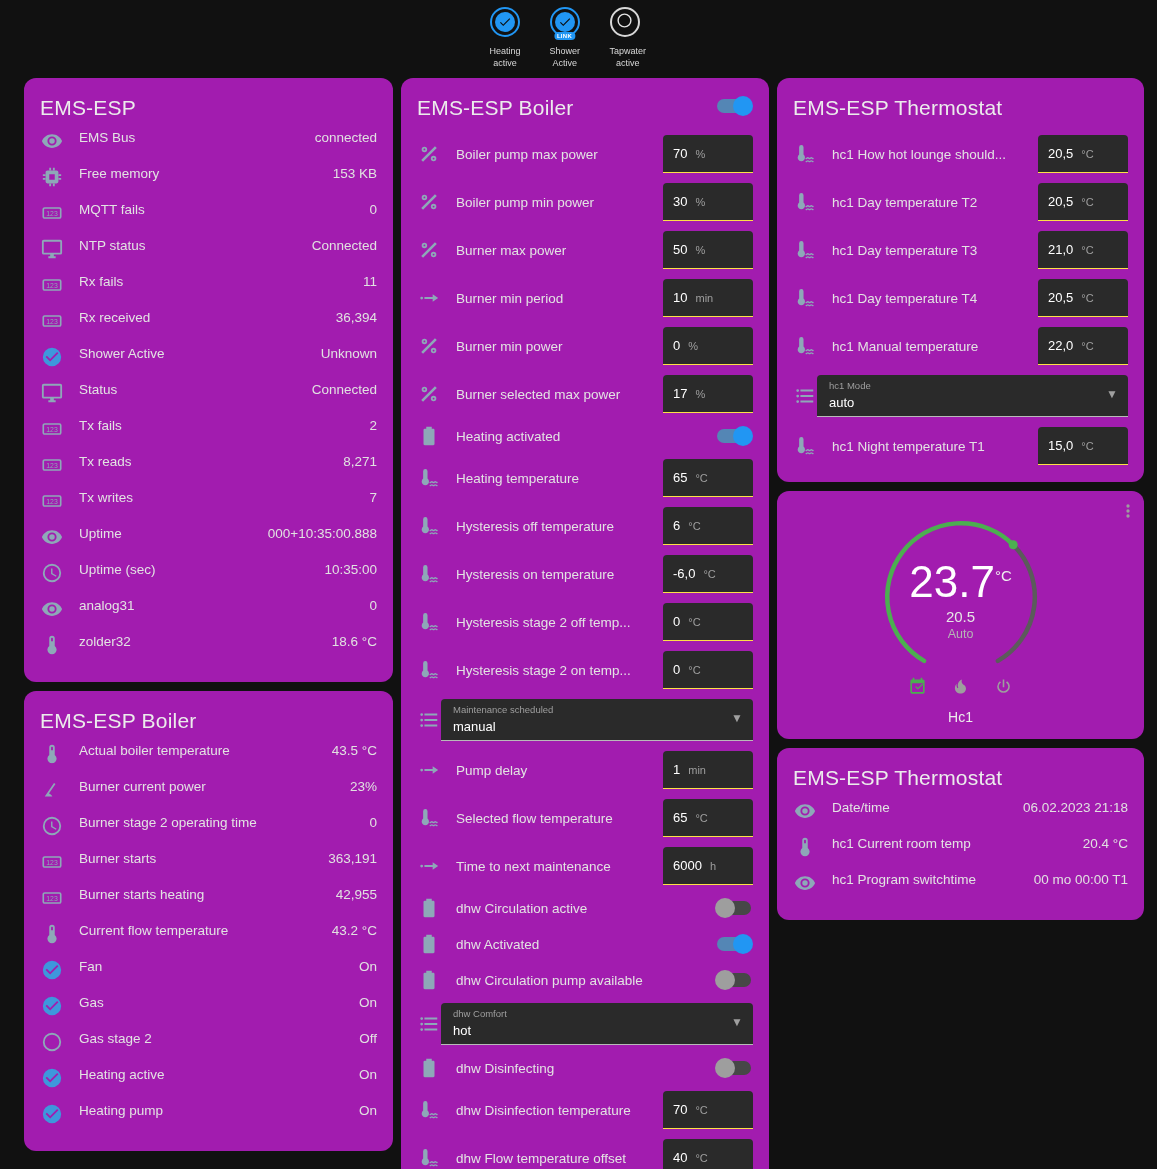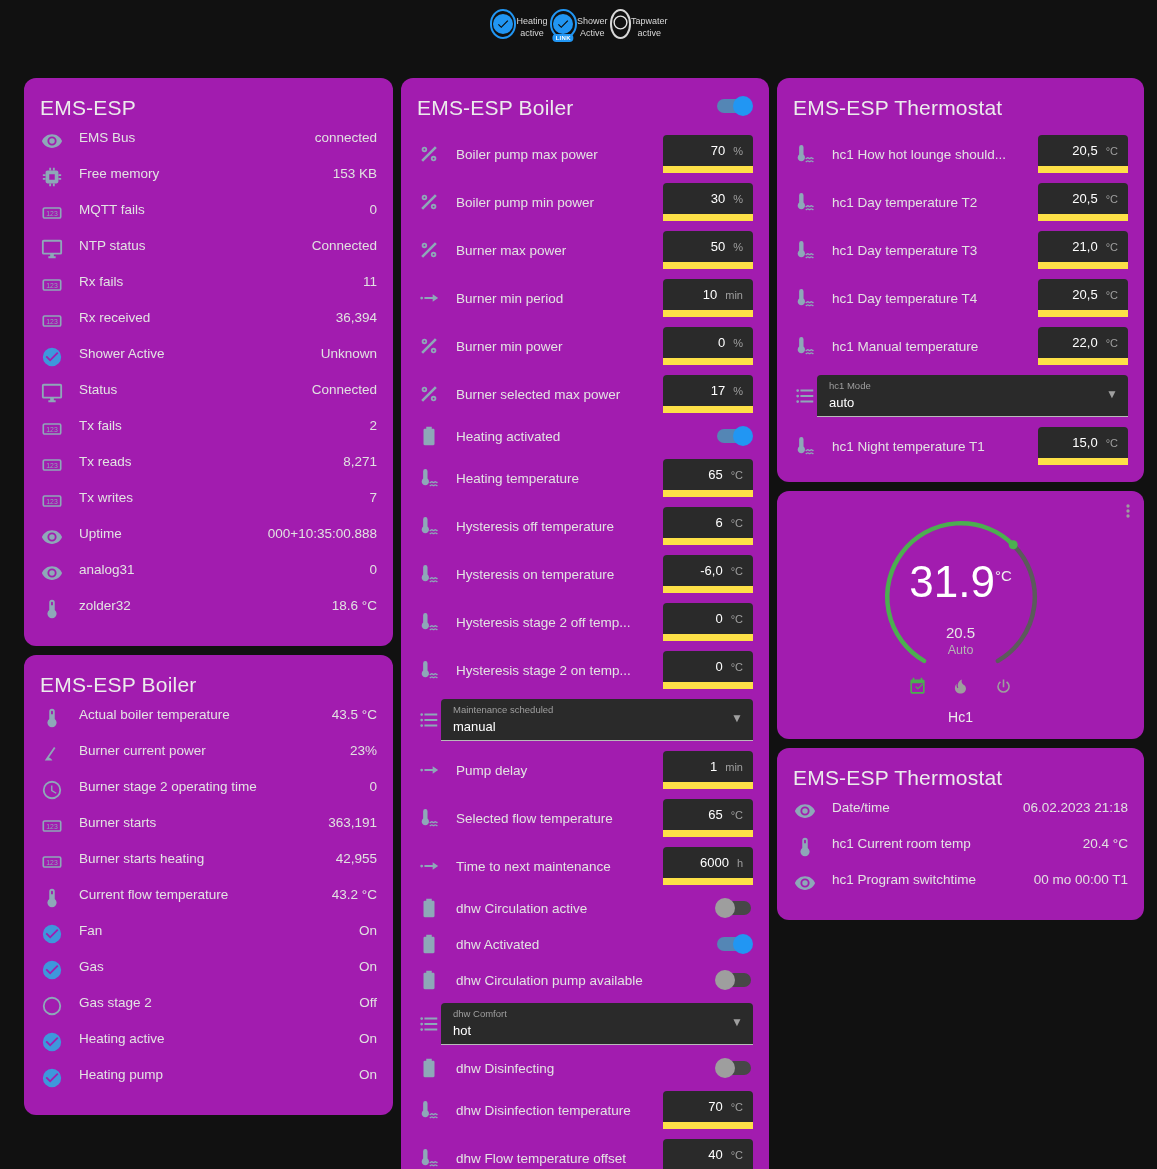--- a/index.html
+++ b/index.html
@@ -1,21 +1,21 @@
 <!DOCTYPE html>
 <html><head>
 <meta charset="utf-8">
 <style>
   *{box-sizing:border-box}
   html,body{margin:0;padding:0}
   body{width:1157px;height:1169px;overflow:hidden;background:#111;color:#e1e1e1;font-family:"Liberation Sans",sans-serif}
 
   
   .badges{display:flex;justify-content:center;align-items:flex-start;gap:2px;padding-top:7px;height:72px}
-  .badge{width:58px;display:flex;flex-direction:row;align-items:flex-end}
+  .badge{width:58px;display:flex;flex-direction:column;align-items:flex-start}
   .bcirc{width:30px;height:30px;border-radius:50%;border:2px solid #2196f3;display:flex;align-items:center;justify-content:center;position:relative}
   .binner{width:20px;height:20px;border-radius:50%;background:#2196f3;display:flex;align-items:center;justify-content:center}
   .binner svg{width:14px;height:14px;fill:#0d0d0d}
   .bcirc.off{border-color:#d8d8d8}
   .bcirc.off .bhollow svg{width:17px;height:17px;fill:#e4e4e4}
   .btag{position:absolute;bottom:-5px;left:50%;transform:translateX(-50%);background:#2196f3;color:#fff;font-size:6px;font-weight:bold;padding:1px 3px;border-radius:5px;letter-spacing:.3px}
   .blabel{font-size:9px;color:#d8d8d8;text-align:center;margin-top:8px;line-height:1.35}
 
   
   .cols{display:flex;gap:8px;padding:6px 13px 0 24px;align-items:flex-start}
@@ -31,21 +31,21 @@
   .trow{display:flex;align-items:center;height:36px;gap:15px}
   .srow{display:flex;align-items:center;height:52px;}
   .icn{width:24px;display:flex;justify-content:center;flex:none;color:#8ea8b8}
   .icn svg{width:22px;height:22px;fill:#8ea8b8}
   .icn.blue{color:#3e97dc}
   .icn.blue svg{fill:#3e97dc}
   .rname{flex:1;font-size:13.5px;color:#e3e3e3;white-space:nowrap;overflow:hidden}
   .rval{font-size:13.5px;color:#e1e1e1;white-space:nowrap}
 
   
-  .numbox{min-width:90px;height:38px;background:#2a2a2a;border-radius:4px 4px 0 0;border-bottom:7px solid #fde047;display:flex;align-items:center;justify-content:flex-end;padding:0 10px;flex:none;cursor:text}
+  .numbox{min-width:90px;height:38px;background:#2a2a2a;border-radius:4px 4px 0 0;border-bottom:1px solid #fde047;display:flex;align-items:center;justify-content:flex-start;padding:0 10px;flex:none;cursor:text}
   .nval{font-size:13px;color:#fff}
   .nunit{font-size:11px;color:#9f9f9f;margin-left:8px}
 
   
   .selbox{flex:1;height:42px;background:#2a2a2a;border-radius:4px 4px 0 0;border-bottom:1px solid #b9b9b9;padding:5px 30px 0 12px;position:relative;cursor:pointer}
   .sellabel{display:block;font-size:9.5px;color:#9f9f9f;margin-bottom:2px}
   .selval{font-size:13px;color:#fff}
   .caret{position:absolute;right:10px;top:12px;color:#9f9f9f;font-size:12px}
 
   
@@ -61,21 +61,21 @@
   .dots svg{width:20px;height:20px;fill:#9e9e9e}
   .gauge{position:relative;width:180px;height:174px;margin-top:6px}
   .arc{width:180px;height:180px}
   .arc path{fill:none;stroke-width:5;stroke-linecap:round}
   .arc-green{stroke:#4caf50}
   .arc-gray{stroke:#5b5b5b}
   .arc-dot{fill:#4caf50}
   .gauge-text{position:absolute;top:0;left:0;right:0;text-align:center}
   .gtemp{margin-top:52px;font-size:44px;color:#fff;line-height:1.05}
   .gtemp sup{font-size:15px;color:#eee}
-  .gtarget{font-size:15px;color:#e6e6e6;margin-top:19px}
+  .gtarget{font-size:15px;color:#e6e6e6;margin-top:3px}
   .gmode{font-size:12.5px;color:#b5b5b5;margin-top:2px}
   .gicons{display:flex;gap:24px;margin-top:-4px;align-items:center}
   .gicons .gi{cursor:pointer}
   .gicons svg{width:19px;height:19px;fill:#9e9e9e}
   .gicons .green svg{fill:#4caf50}
   .gname{font-size:14px;margin-top:9px;color:#ececec}
 </style>
 </head>
 <body>
 
@@ -287,20 +287,29 @@
             <svg viewBox="0 0 24 24">
               <use href="#i-eye"></use>
             </svg>
           </span>
           <span class="rname">Uptime</span>
           <span class="rval">000+10:35:00.888</span>
         </div>
       <div class="row">
           <span class="icn">
             <svg viewBox="0 0 24 24">
+              <use href="#i-clock"></use>
+            </svg>
+          </span>
+          <span class="rname">Uptime (sec)</span>
+          <span class="rval">10:35:00</span>
+        </div>
+      <div class="row">
+          <span class="icn">
+            <svg viewBox="0 0 24 24">
               <use href="#i-eye"></use>
             </svg>
           </span>
           <span class="rname">analog31</span>
           <span class="rval">0</span>
         </div>
       <div class="row">
           <span class="icn">
             <svg viewBox="0 0 24 24">
               <use href="#i-thermometer"></use>
@@ -766,21 +775,21 @@
       <span class="dots"><svg viewBox="0 0 24 24">
             <use href="#i-dots"></use>
           </svg></span>
       <div class="gauge">
         <svg class="arc" viewBox="0 0 200 200">
           <path class="arc-green" d="M59 171 A82 82 0 1 1 158 42"></path>
           <path class="arc-gray" d="M158 42 A82 82 0 0 1 141 171"></path>
           <circle class="arc-dot" cx="158" cy="42" r="5"></circle>
         </svg>
         <div class="gauge-text">
-          <div class="gtemp"><span>31.9</span><sup>°C</sup></div>
+          <div class="gtemp"><span>23.7</span><sup>°C</sup></div>
           <div class="gtarget">20.5</div>
           <div class="gmode">Auto</div>
         </div>
       </div>
       <div class="gicons">
         <span class="gi green"><svg viewBox="0 0 24 24">
               <use href="#i-calendar-check"></use>
             </svg></span>
         <span class="gi"><svg viewBox="0 0 24 24">
               <use href="#i-fire"></use>

